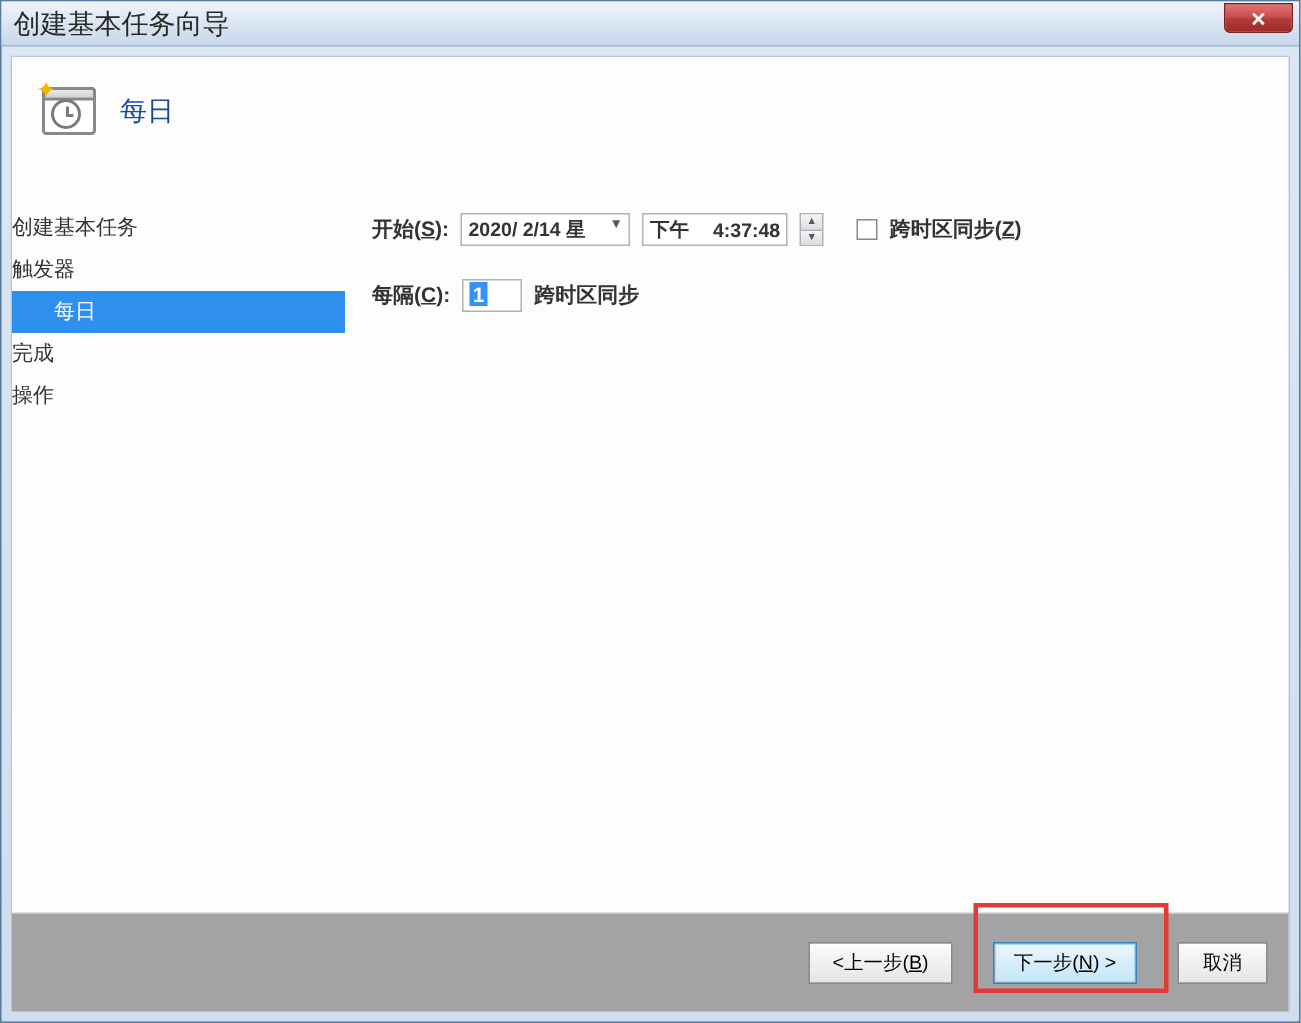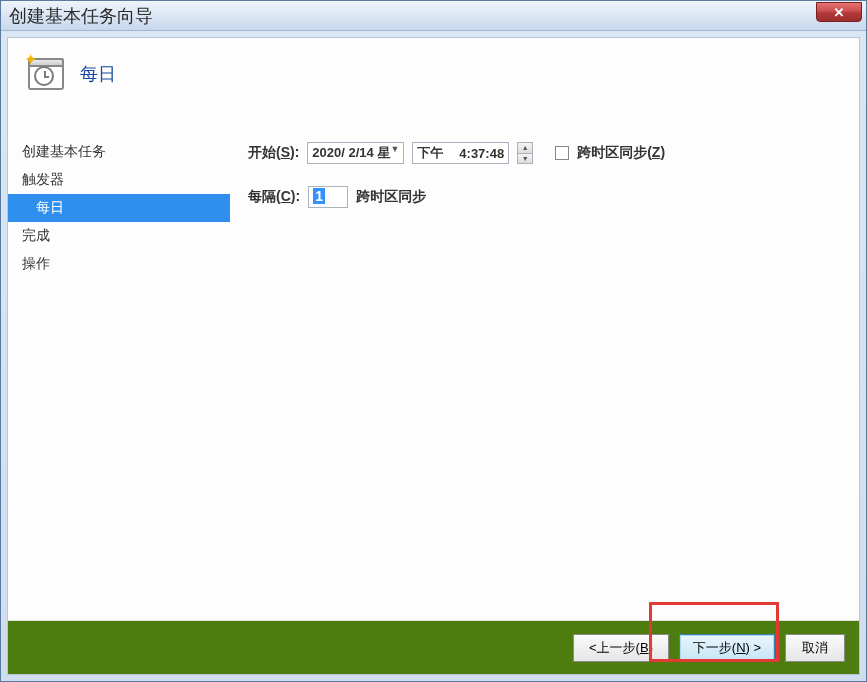--- a/index.html
+++ b/index.html
@@ -115,21 +115,21 @@
     }
     .body-area {
       flex: 1;
       display: flex;
     }
     .sidebar {
       width: 222px;
       padding-top: 8px;
     }
     .sidebar-item {
-      padding: 5px 10px 5px 14px;
+      padding: 5px 10px 5px 0;
       color: #333;
       font-size: 14px;
       cursor: pointer;
     }
     .sidebar-item.sub {
       padding-left: 28px;
     }
     .sidebar-item.active {
       background: #2f8fef;
       color: #fff;
@@ -151,21 +151,21 @@
     .form-row .lbl { white-space: nowrap; }
     .u { text-decoration: underline; }
     .date-input {
       border: 1px solid #aab3bd;
       background: #fff;
       height: 22px;
       padding: 1px 4px;
       font-size: 13px;
       display:inline-flex;
       align-items:flex-start;
-      gap:0;
+      gap:16px;
     }
     .date-input .drop {
       font-size:9px; color:#555;
     }
     .time-input {
       border: 1px solid #aab3bd;
       background: #fff;
       height: 22px;
       padding: 1px 4px;
       font-size: 13px;
@@ -189,28 +189,28 @@
       background:#fff;
       width: 40px;
       height: 22px;
       padding: 1px 4px;
       color:#fff;
     }
     .num-input .sel {
       background:#3390ff; color:#fff; padding:0 2px;
     }
     .footer {
-      height: 54px;
+      height: 66px;
       border-top: 1px solid #e0e0e0;
       display:flex;
       align-items:center;
       justify-content:flex-end;
-      gap: 10px;
+      gap: 27px;
       padding: 0 14px;
-      background:#4d7c0f;
+      background:#a3a3a3;
     }
     .btn {
       min-width: 96px;
       height: 28px;
       border: 1px solid #8a8a8a;
       background: linear-gradient(#fafafa,#e6e6e6);
       font-size: 13px;
       padding: 0 10px;
       cursor:pointer;
       display:inline-flex;

